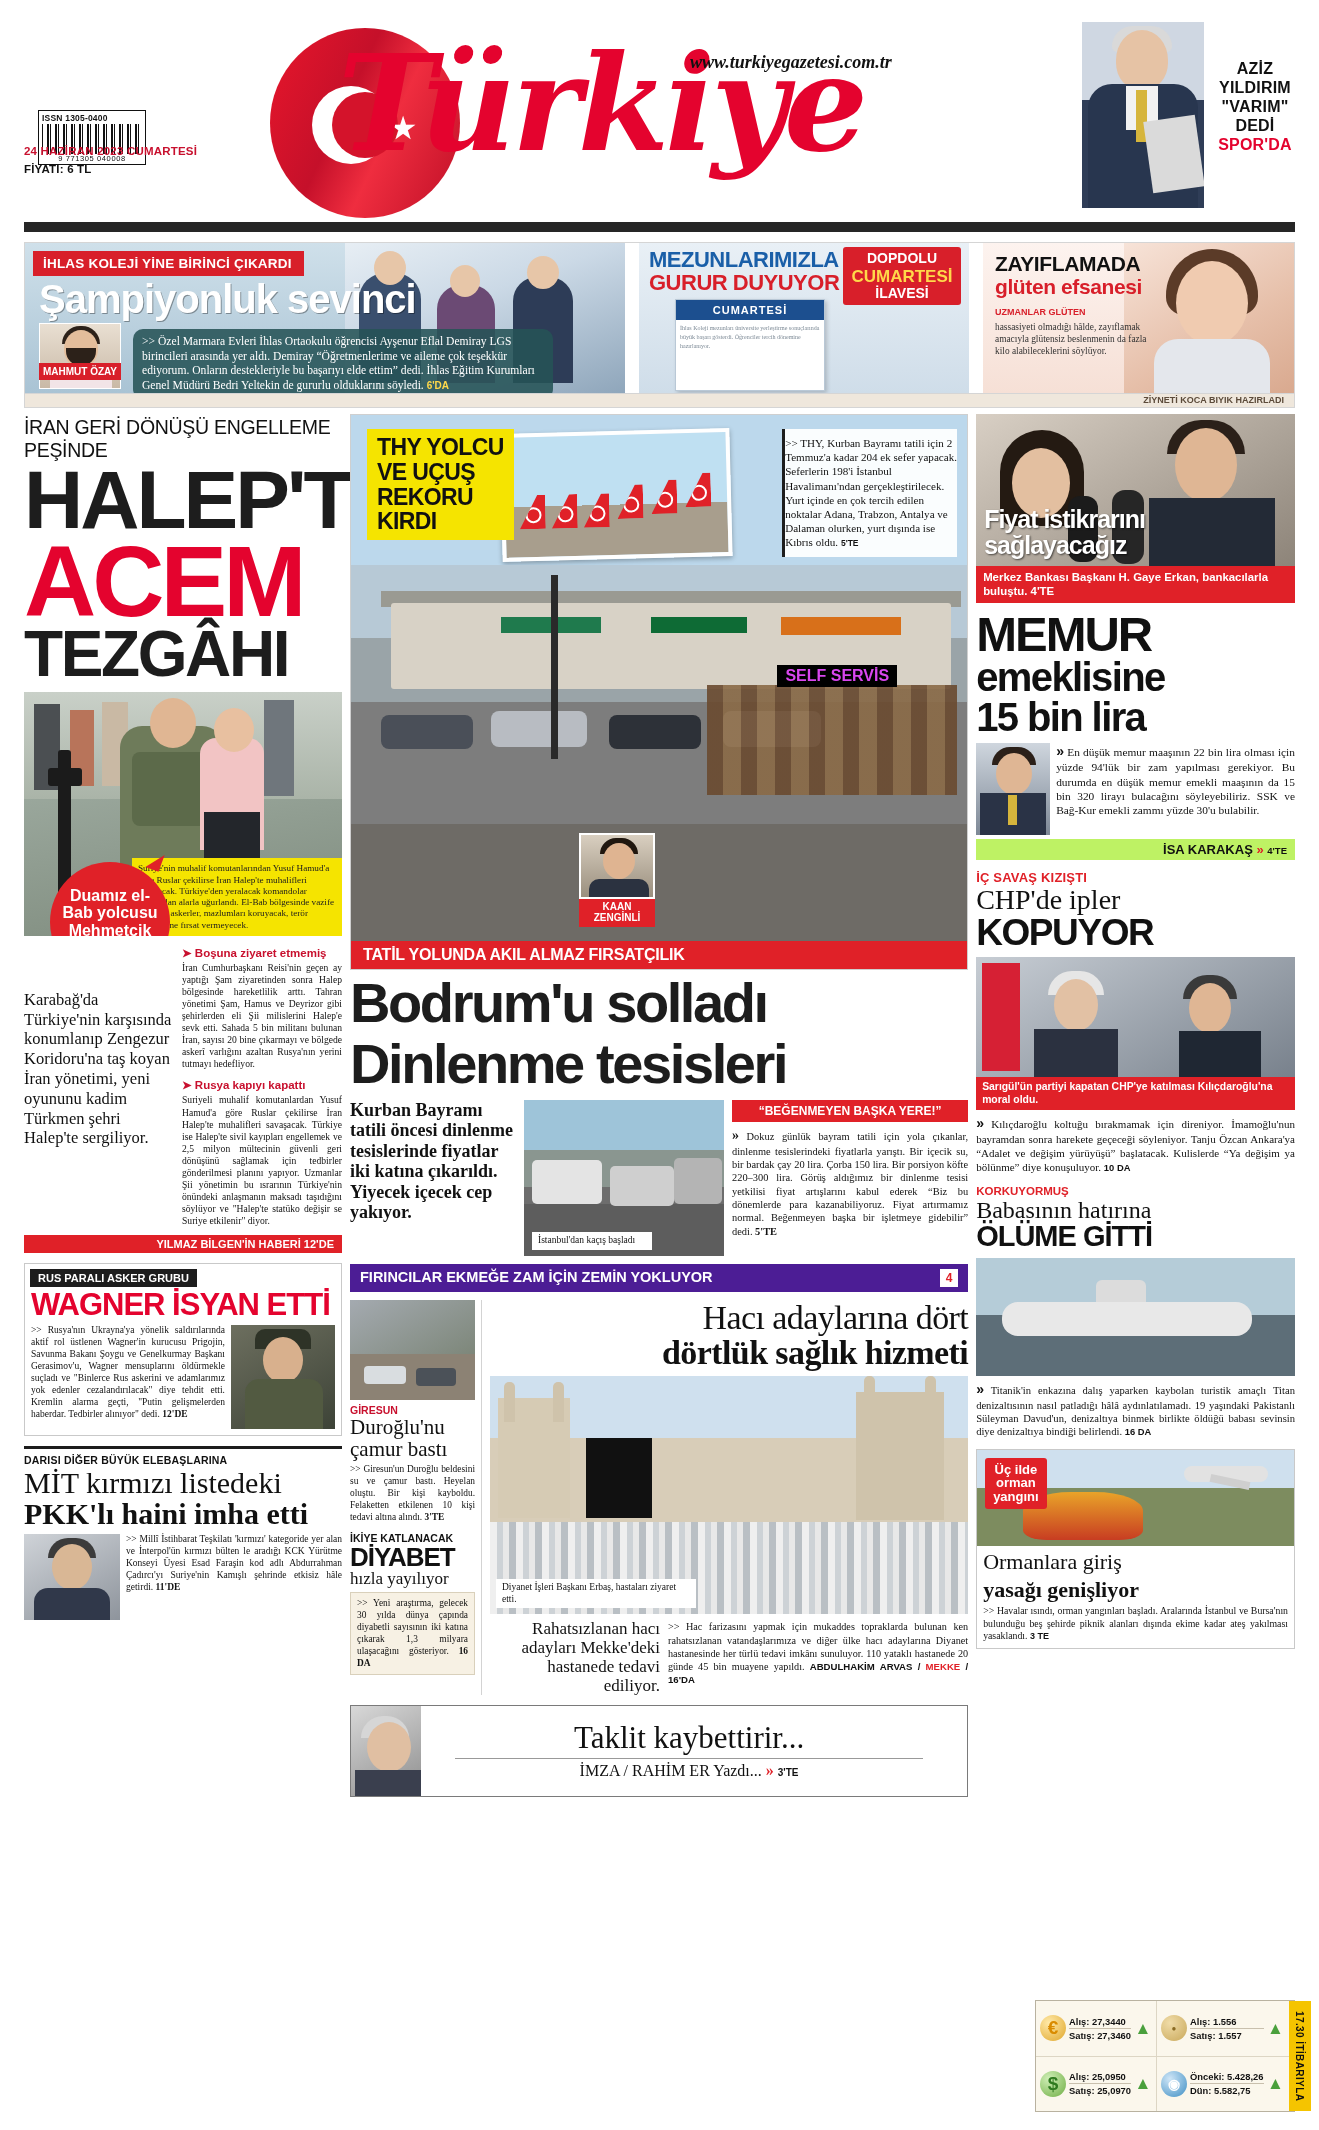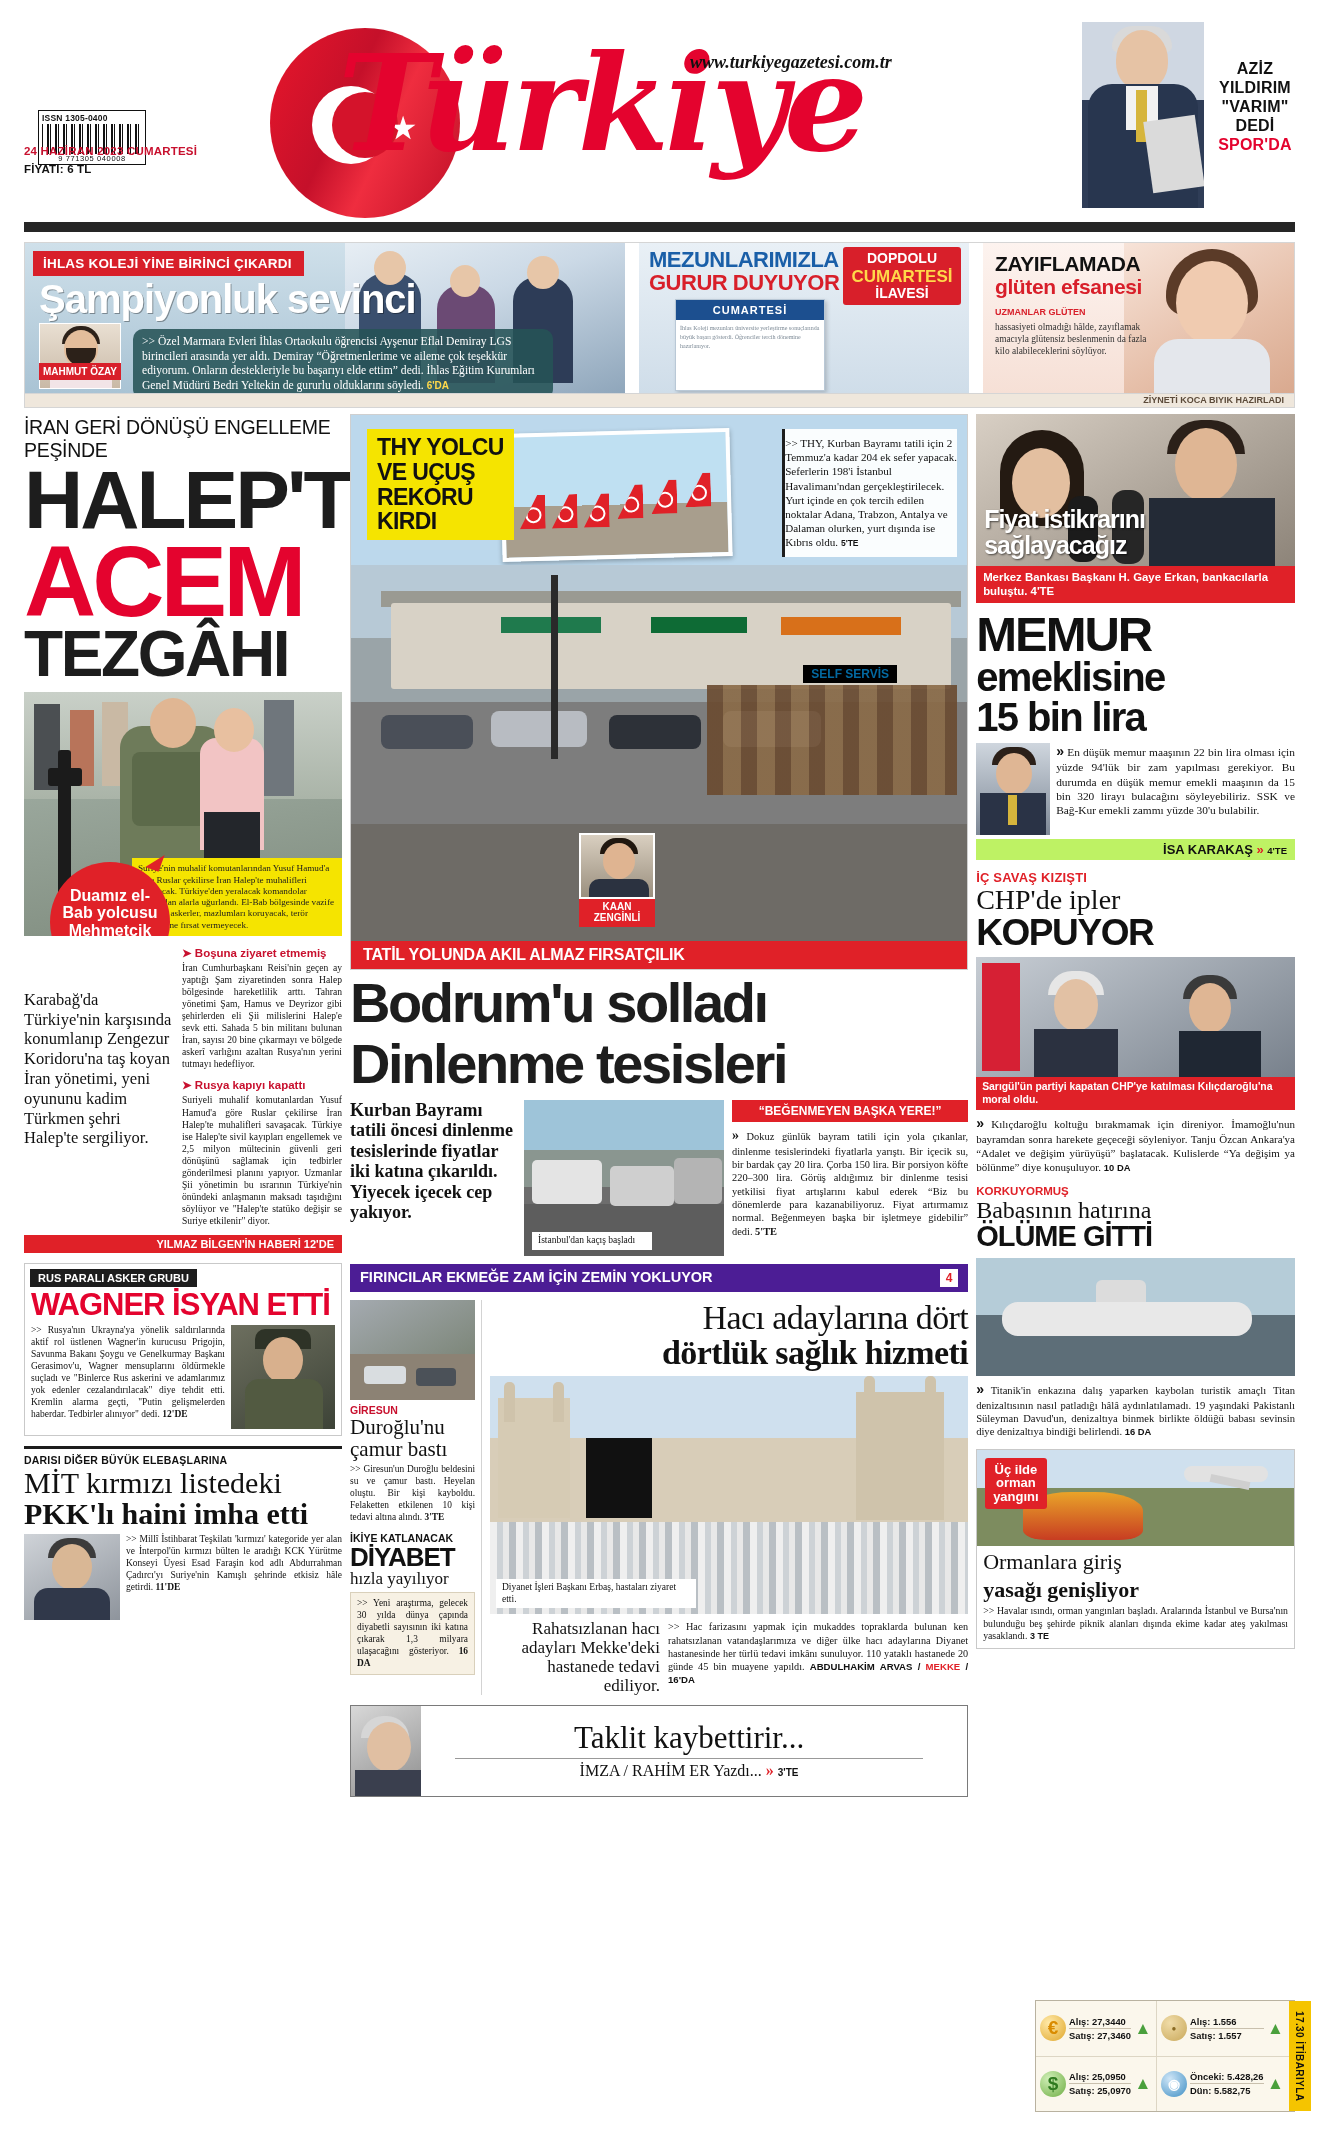--- a/index.html
+++ b/index.html
@@ -302,21 +302,21 @@
   .ra-sign2 { position:absolute; left:300px; top:52px; width:96px; height:16px; background:#0e6b35; }
   .ra-sign3 { position:absolute; left:430px; top:52px; width:120px; height:18px; background:#d8701a; }
   .ra-car1 { position:absolute; left:30px; top:150px; width:92px; height:34px; background:#4a4f58; border-radius:8px; }
   .ra-car2 { position:absolute; left:140px; top:146px; width:96px; height:36px; background:#b8bcc2; border-radius:8px; }
   .ra-car3 { position:absolute; left:258px; top:150px; width:92px; height:34px; background:#2d3138; border-radius:8px; }
   .ra-car4 { position:absolute; left:372px; top:146px; width:98px; height:36px; background:#d6d8da; border-radius:8px; }
   .ra-pole { position:absolute; left:200px; top:10px; width:7px; height:184px; background:#2a2a2a; }
   .ra-chairs{ position:absolute; right:10px; top:120px; width:250px; height:110px;
     background: repeating-linear-gradient(90deg,#6a4a2f 0 16px,#8a6a46 16px 34px); opacity:.9; }
   .ra-self { position:absolute; right:70px; top:100px; font-family:"Liberation Sans",sans-serif;
-    font-weight:700; font-size:12px; color:#0369a1; background:#000; padding:2px 8px; }
+    font-weight:700; font-size:16px; color:#d946ef; background:#000; padding:2px 8px; }
   .kaan-badge {
     position: absolute; left: 228px; bottom: 42px; z-index: 7; width: 76px; border-radius: 29px;
   }
   .kaan-photo { width: 76px; height: 66px; background: linear-gradient(#d9cfc0,#9a8f7e); border:2px solid #fff; position:relative; overflow:hidden; }
   .kb-head { position:absolute; left:22px; top:8px; width:32px; height:36px; border-radius:50%; background:#dfb491; }
   .kb-hair { position:absolute; left:19px; top:3px; width:38px; height:16px; border-radius:18px 18px 0 0; background:#20170f; }
   .kb-body { position:absolute; left:8px; top:44px; width:60px; height:26px; background:#2b3240; border-radius:10px 10px 0 0; }
   .kaan-name {
     background: #e02128; color: #fff; font-family:"Liberation Sans",sans-serif;
     font-weight: 700; font-size: 10px; line-height: 1.08; text-align: center; padding: 3px 1px;

